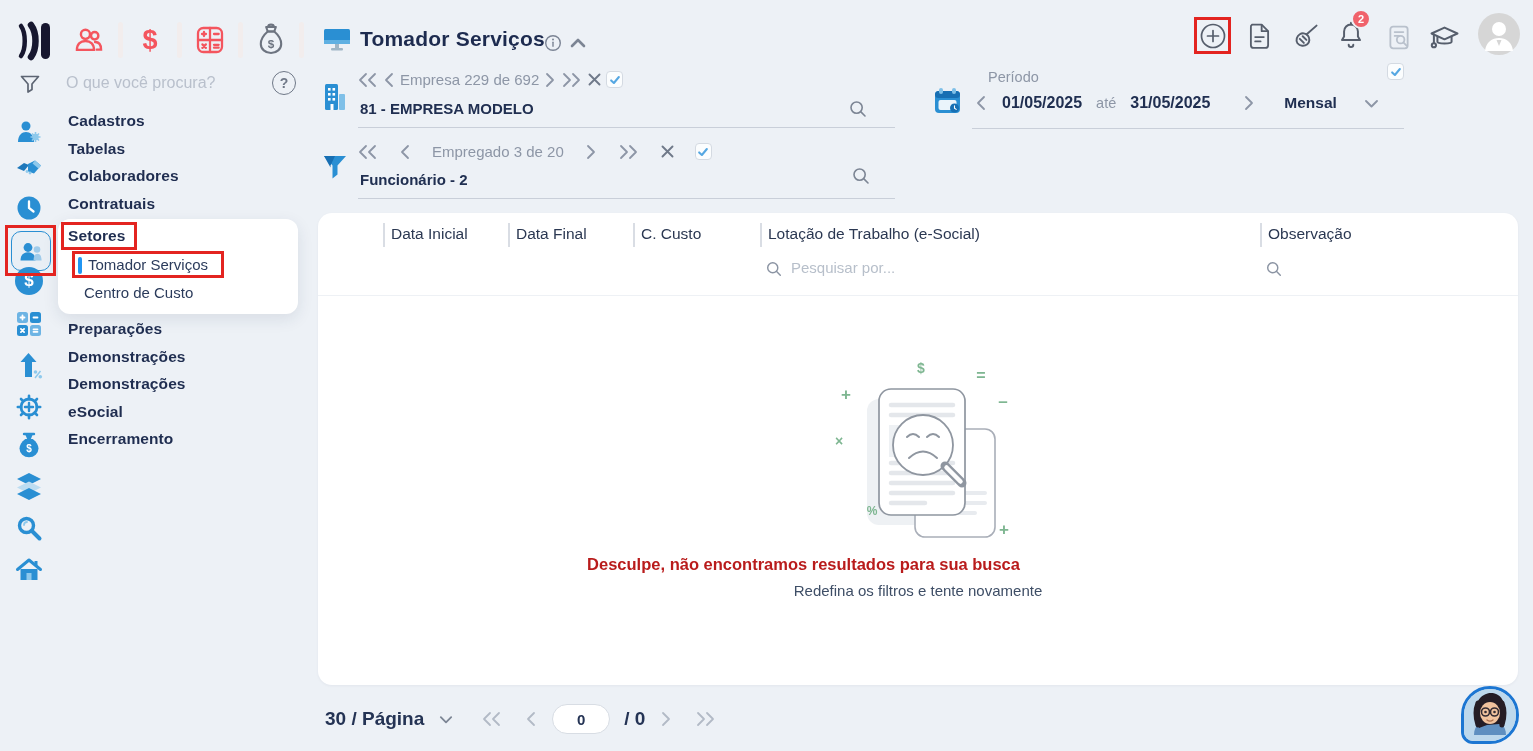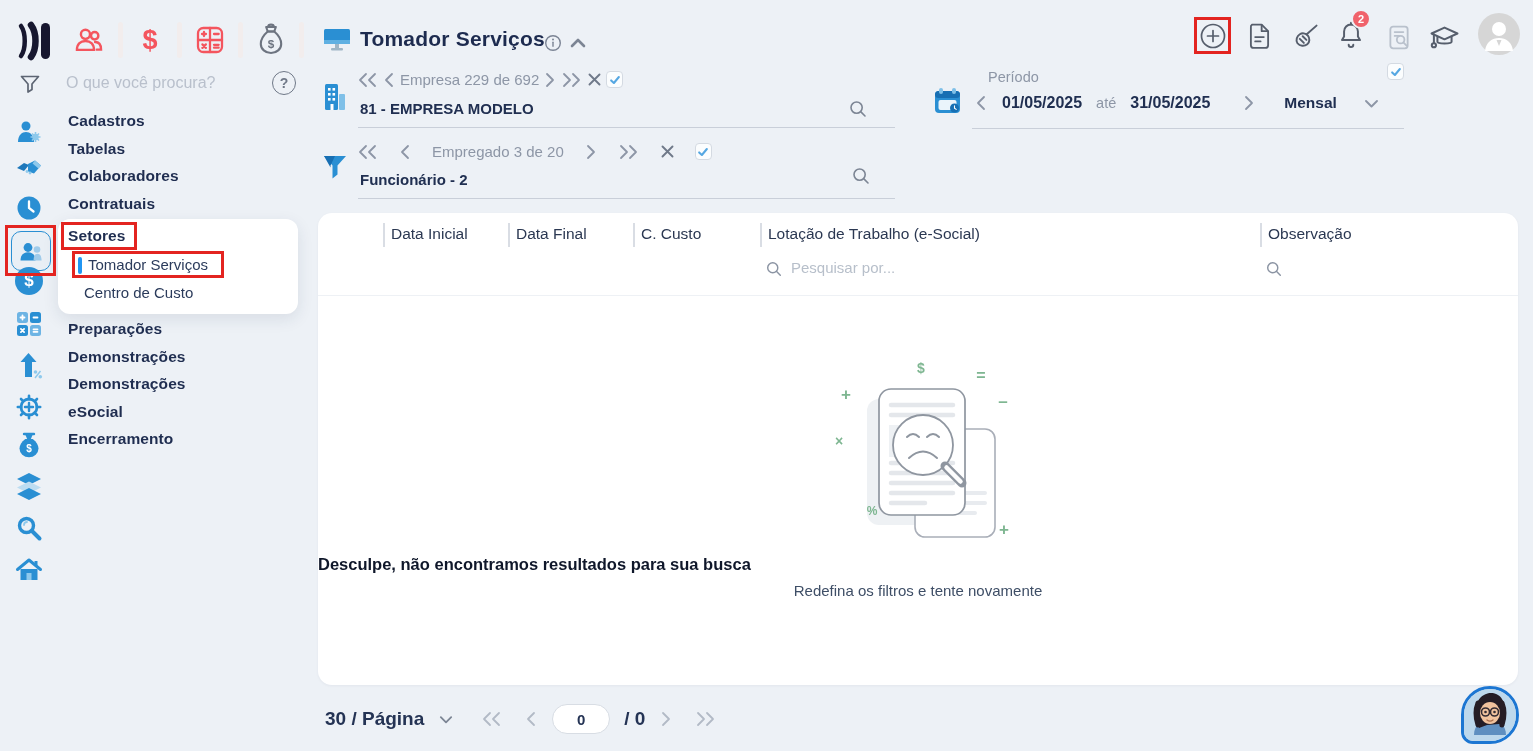--- a/index.html
+++ b/index.html
@@ -37,21 +37,21 @@
   .cbx { width:17px; height:17px; border:1px solid #d4dae2; border-radius:4px; background:#fbfdfe; display:inline-flex; align-items:center; justify-content:center; cursor:pointer; }
 
   
   .main-panel { position:absolute; left:318px; top:213px; width:1200px; height:472px; background:#fff; border-radius:14px; box-shadow:0 1px 3px rgba(31,45,80,.05); }
   .col-div { position:absolute; top:10px; width:1.5px; height:24px; background:#d9dde4; }
   .col-head { position:absolute; top:12px; font-size:15.5px; font-weight:400; color:#2b3852; white-space:nowrap; }
   .tbl-search-input { border:none; outline:none; background:transparent; font-family:inherit; font-size:15px; color:#4a5568; width:140px; }
   .tbl-search-input::placeholder { color:#b7bfca; }
   .tbl-divider { position:absolute; left:0; top:82px; width:100%; height:1px; background:#eef1f5; }
 
-  .empty-title { position:absolute; left:0; width:971px; top:342px; text-align:left; font-size:16.5px; font-weight:700; color:#0f172a; }
+  .empty-title { position:absolute; left:0; width:971px; top:342px; text-align:center; font-size:16.5px; font-weight:700; color:#b91c1c; }
   .empty-sub { position:absolute; left:0; width:1200px; top:369px; text-align:center; font-size:15px; color:#3e4e66; }
 
   
   .pag-text { font-size:19px; font-weight:700; color:#243354; }
   .pag-arrow { color:#b2bac6; display:inline-flex; }
   .pag-input { width:58px; height:30px; border:1px solid #d8dde4; border-radius:16px; background:#fff; text-align:center; font-family:inherit; font-size:15px; font-weight:700; color:#243354; outline:none; }
 
   .assistant { position:absolute; left:1461px; top:686px; width:58px; height:58px; border-radius:50% 50% 50% 12px; border:3px solid #1c76d2; background:#cfe3f2; overflow:hidden; cursor:pointer; }
 
   .badge { position:absolute; left:1351px; top:9px; min-width:20px; height:20px; border-radius:10px; background:#f0626b; color:#fff; font-size:11px; font-weight:700; display:flex; align-items:center; justify-content:center; border:2px solid #edf1f6; }

